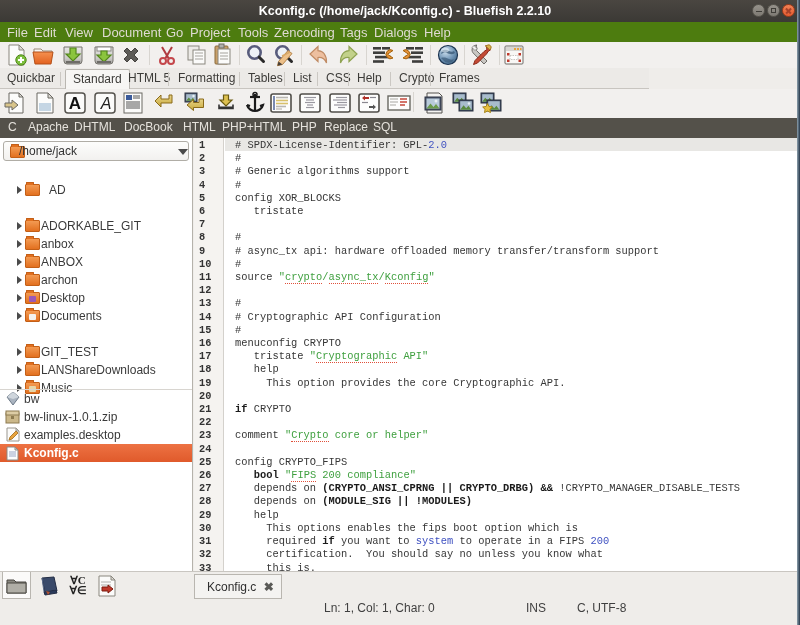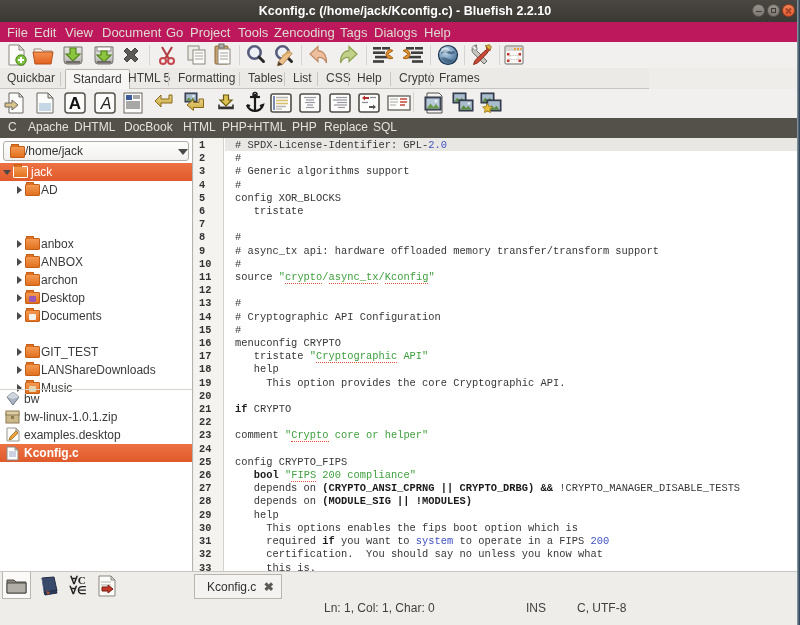--- a/index.html
+++ b/index.html
@@ -2,21 +2,21 @@
 <html><head><meta charset="utf-8"><style>
 *{margin:0;padding:0;box-sizing:border-box}
 html,body{width:800px;height:625px;overflow:hidden}
 body{font-family:"Liberation Sans",sans-serif;position:relative;background:#EFEDEA}
 .abs{position:absolute}
 
 .titlebar{left:0;top:0;width:800px;height:22px;background:linear-gradient(#4a4641,#3b3935);color:#fff;font-size:12.5px;font-weight:bold;text-align:center;line-height:23px;text-indent:10px}
 .wb{position:absolute;top:4px;width:13px;height:13px;border-radius:50%;background:linear-gradient(#96928b,#7e7a73);border:1px solid #5a5750}
 .wb.close{background:linear-gradient(#f08356,#e55c31);border-color:#a33c1b}
 
-.menubar{left:0;top:22px;width:800px;height:20px;background:#be185d;color:#dfdbd2;font-size:13px}
+.menubar{left:0;top:22px;width:800px;height:20px;background:#4d7c0f;color:#dfdbd2;font-size:13px}
 .menubar span{position:absolute;top:3px}
 
 .tb1{left:0;top:42px;width:800px;height:26px;background:#f2f0ee}
 .tabrow{left:0;top:68px;width:649px;height:21px;background:#eceae7;border-bottom:1px solid #c8c5c0;font-size:12px;color:#3c3b38}
 .tabrow .tab{position:absolute;top:0;height:21px;line-height:21px;padding:0 7px}
 .tabrow .tab.active{background:#f7f6f4;border:1px solid #bab7b1;border-bottom:none;border-radius:2px 2px 0 0;top:1px;height:20px;line-height:19px}
 .tb2{left:0;top:89px;width:800px;height:29px;background:#f2f0ee}
 .darkbar{left:0;top:118px;width:800px;height:20px;background:#54514a;color:#e5e2dc;font-size:12px}
 .darkbar span{position:absolute;top:2px}
 
@@ -399,33 +399,33 @@
     <span style="left:183px">HTML</span>
     <span style="left:222px">PHP+HTML</span>
     <span style="left:292px">PHP</span>
     <span style="left:324px">Replace</span>
     <span style="left:373px">SQL</span>
 </div>
 
 <div class="abs sidebar">
   <div class="combo">
     <div class="fold" style="left:6px;top:4px"></div>
-    <span style="position:absolute;left:21px;top:2px">/home/jack</span>
+    <span style="position:absolute;left:15px;top:2px">/home/jack</span>
     <div class="exp down" style="left:174px;top:7px;border-top:6px solid #4a4a4a;border-left:5px solid transparent;border-right:5px solid transparent"></div>
   </div>
   <div class="tree" id="tree">
-    <div class="trow sel" style="top:0">
-        <span class="exp down" style="left:3px;top:7px"></span>
-        <span class="fold" style="left:13px;top:3px;border-color:#fff"></span>
-        <span style="position:absolute;left:31px">jack</span>
-      </div>
     <div class="trow" style="top:18px">
         <span class="exp right" style="left:17px;top:5px"></span>
         <span class="fold" style="left:25px;top:3px"></span>
-        <span style="position:absolute;left:41px">AD</span>
+        <span style="position:absolute;left:49px">AD</span>
+      </div>
+    <div class="trow" style="top:54px">
+        <span class="exp right" style="left:17px;top:5px"></span>
+        <span class="fold" style="left:25px;top:3px"></span>
+        <span style="position:absolute;left:41px">ADORKABLE_GIT</span>
       </div>
     <div class="trow" style="top:72px">
         <span class="exp right" style="left:17px;top:5px"></span>
         <span class="fold" style="left:25px;top:3px"></span>
         <span style="position:absolute;left:41px">anbox</span>
       </div>
     <div class="trow" style="top:90px">
         <span class="exp right" style="left:17px;top:5px"></span>
         <span class="fold" style="left:25px;top:3px"></span>
         <span style="position:absolute;left:41px">ANBOX</span>

